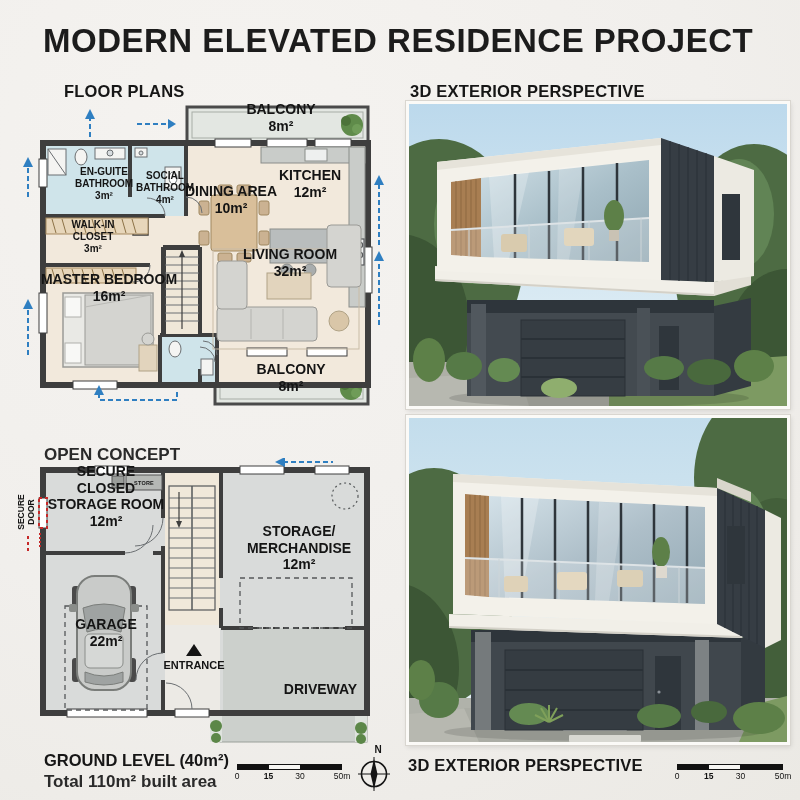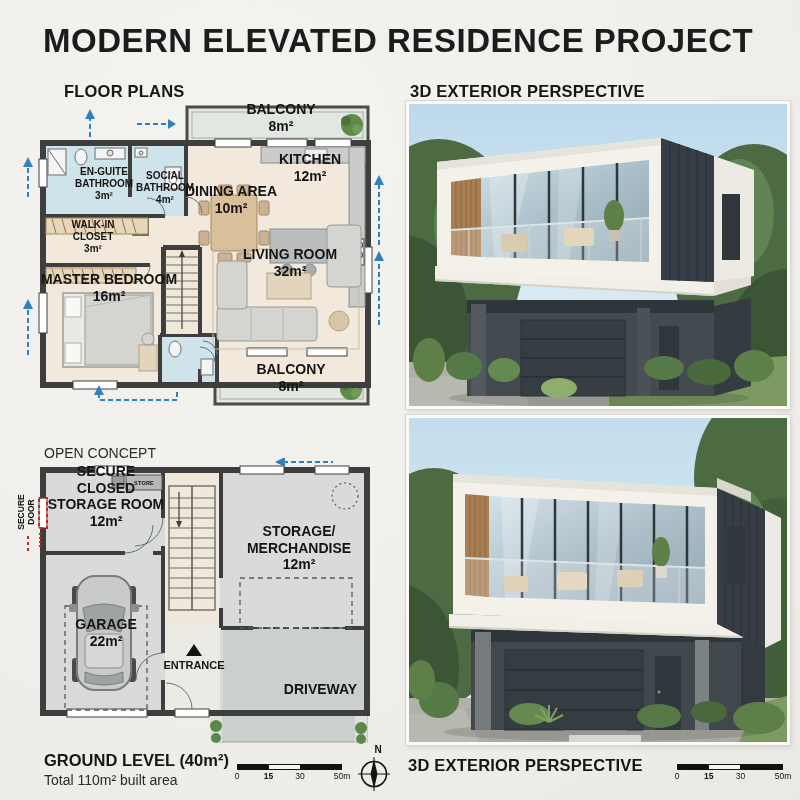--- a/index.html
+++ b/index.html
@@ -10,21 +10,21 @@
 
   .title{position:absolute;left:43px;top:22px;font-size:33px;font-weight:bold;color:#1c1c1c;
          letter-spacing:.5px;white-space:nowrap;}
   .hdr{position:absolute;font-size:16.5px;font-weight:bold;color:#161616;letter-spacing:.2px;white-space:nowrap;}
   .hdr-floorplans{left:44px;top:82px;margin-left:20px;}
   .hdr-ext-top{left:410px;top:82px;}
   .hdr-ext-bottom{left:408px;top:756px;}
 
   .caption{position:absolute;color:#161616;white-space:nowrap;}
   .cap-b{font-size:16.5px;font-weight:bold;}
-  .cap-r{font-size:14px;font-weight:normal;color:#2a2a2a;}
+  .cap-r{font-size:17px;font-weight:bold;color:#2a2a2a;}
 
   svg{position:absolute;}
 
   
   .lbl{position:absolute;transform:translate(-50%,-50%);text-align:center;color:#141414;
        font-weight:bold;font-size:14px;line-height:1.18;white-space:pre-line;z-index:5;}
   .lbl .area{display:block;font-weight:bold;}
   .lbl-sm{font-size:10px;}
   .lbl-xs{font-size:5.5px;letter-spacing:.2px;}
   .lbl-rot{transform:translate(-50%,-50%) rotate(-90deg);font-size:8.5px;}
@@ -248,21 +248,21 @@
       <polygon points="84,288 79,298 89,298"></polygon>
     </g>
   </svg>
 
   <div class="lbl" style="left:281px;top:118px;"><span>BALCONY</span><span class="area">8m²</span></div>
   <div class="lbl lbl-sm" style="left:104px;top:184px;"><span>EN-GUITE
 BATHROOM</span><span class="area">3m²</span></div>
   <div class="lbl lbl-sm" style="left:165px;top:188px;"><span>SOCIAL
 BATHROOM</span><span class="area">4m²</span></div>
   <div class="lbl" style="left:231px;top:200px;"><span>DINING AREA</span><span class="area">10m²</span></div>
-  <div class="lbl" style="left:310px;top:168px;text-align:center;"><span>KITCHEN</span><span class="area">12m²</span></div>
+  <div class="lbl" style="left:310px;top:184px;text-align:center;"><span>KITCHEN</span><span class="area">12m²</span></div>
   <div class="lbl lbl-sm" style="left:93px;top:237px;"><span>WALK-IN
 CLOSET</span><span class="area">3m²</span></div>
   <div class="lbl" style="left:109px;top:288px;"><span>MASTER BEDROOM</span><span class="area">16m²</span></div>
   <div class="lbl" style="left:290px;top:263px;"><span>LIVING ROOM</span><span class="area">32m²</span></div>
   <div class="lbl" style="left:291px;top:378px;"><span>BALCONY</span><span class="area">8m²</span></div>
 
   <div class="caption cap-r" style="left:44px;top:445px;">OPEN CONCEPT</div>
 
   <svg style="left:15px;top:458px;" width="385" height="295" viewBox="0 0 385 295">
 

